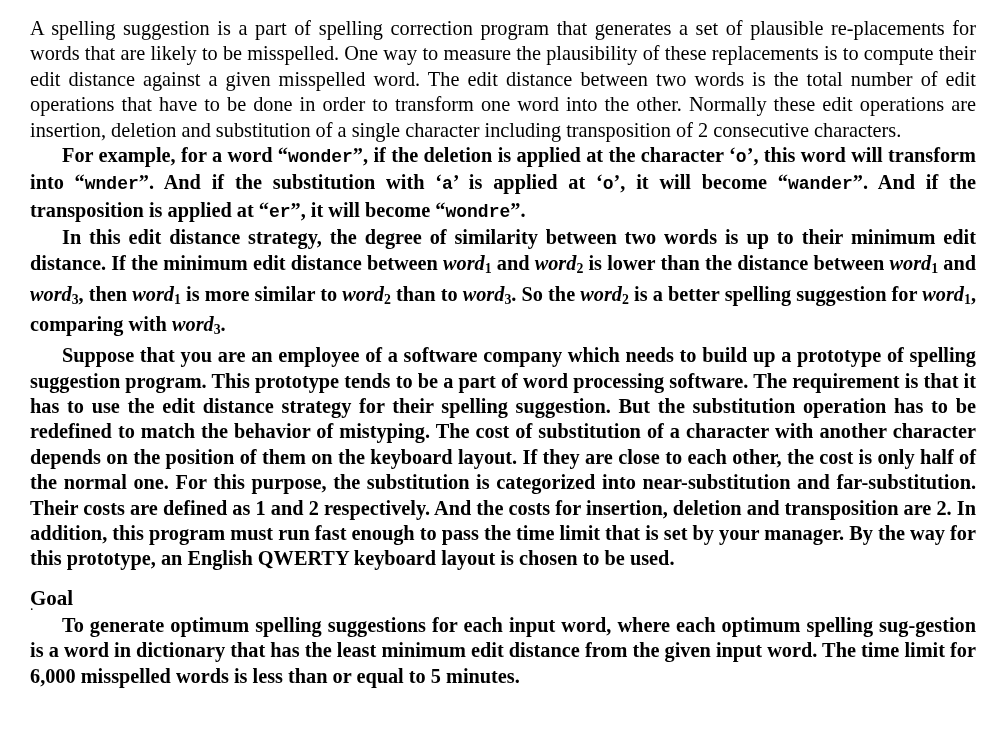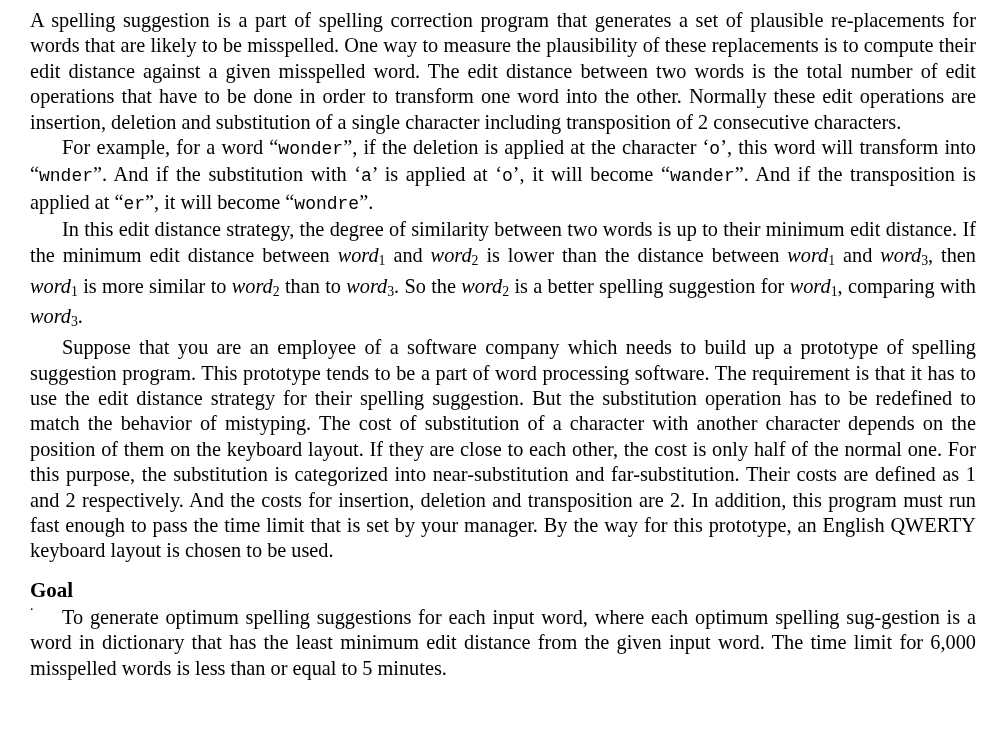--- a/index.html
+++ b/index.html
@@ -11,33 +11,34 @@
     width: 1006px;
     height: 730px;
     overflow: hidden;
     font-family: "Liberation Serif", "DejaVu Serif", serif;
     color: #000000;
   }
   .page {
     width: 1006px;
     height: 617px;
     box-sizing: border-box;
-    padding: 8px 30px 0 30px;
+    padding: 16px 30px 0 30px;
     position: relative;
   }
   p.para {
     margin: 0;
     font-size: 20.3px;
     line-height: 25.4px;
     text-align: justify;
     text-justify: inter-word;
     hyphens: manual;
   }
   p.para.indent {
     text-indent: 32px;
+    font-weight: bold;
   }
   .mono {
     font-family: "Liberation Mono", "DejaVu Sans Mono", monospace;
     font-size: 18px;
   }
   .ital {
     font-style: italic;
   }
   sub {
     font-size: 0.68em;

